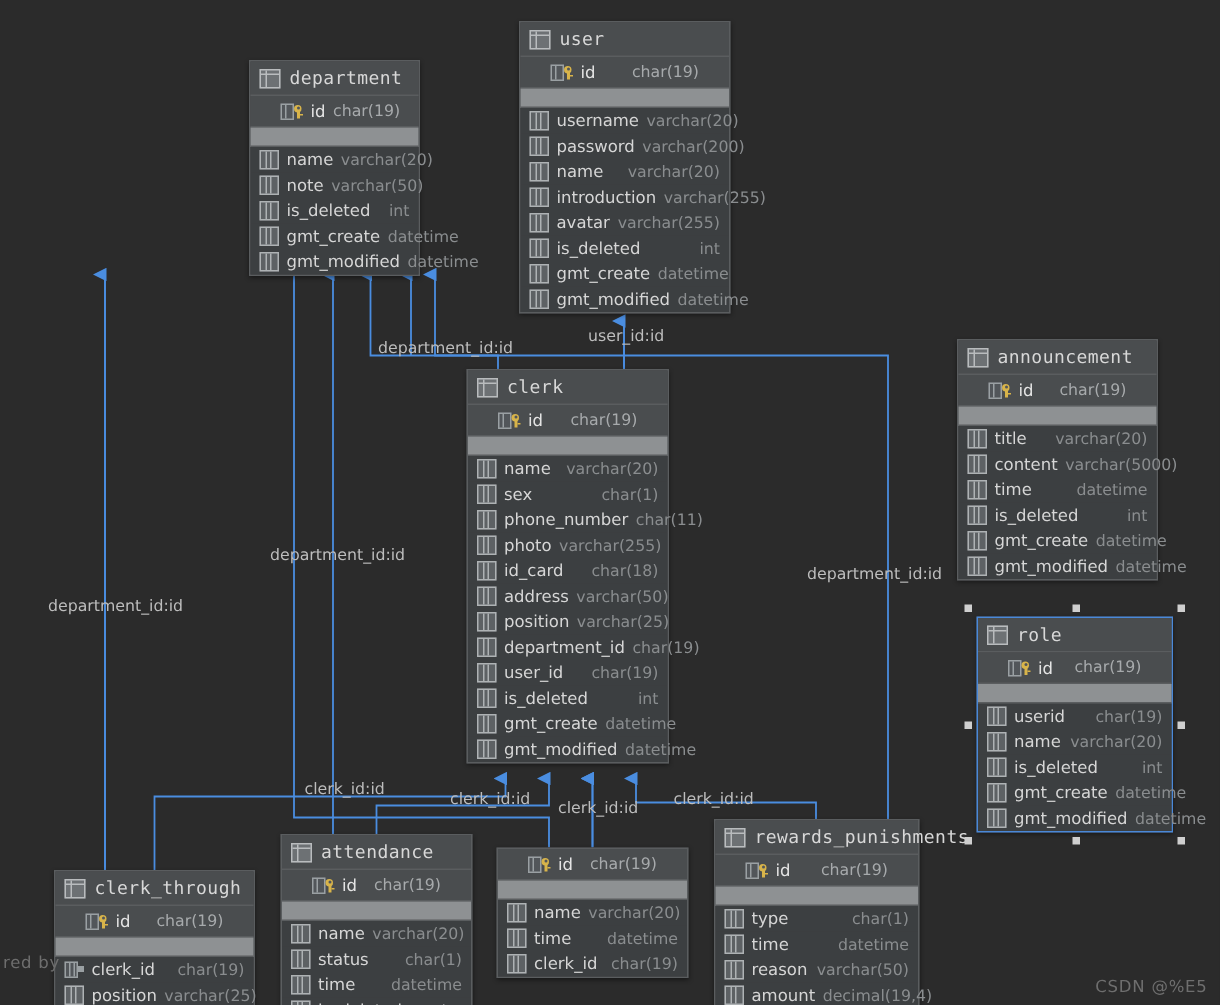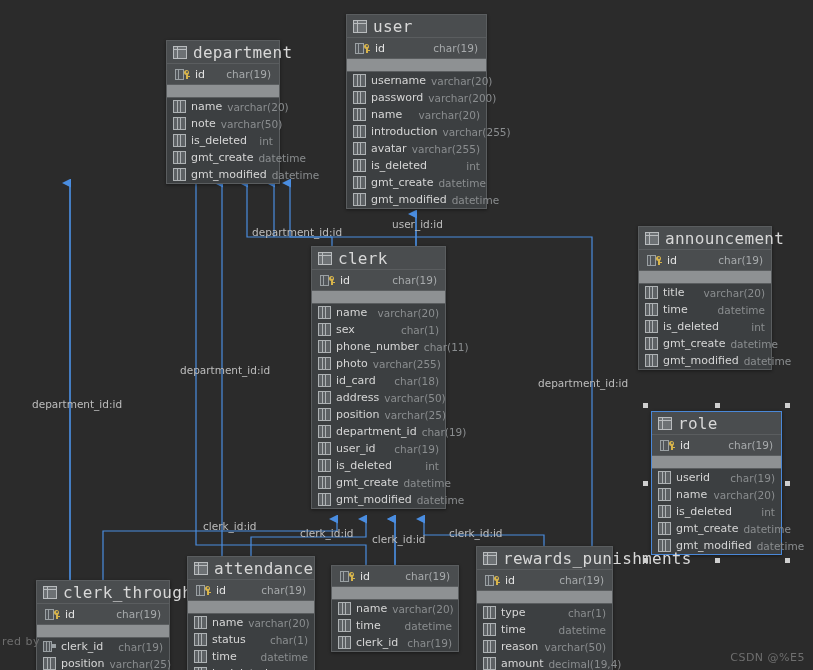--- a/index.html
+++ b/index.html
@@ -25,27 +25,27 @@
   .tbl-title{
     display:flex;align-items:center;
     height:22px;
     padding:0 6px;
     background:#4a4d4f;
     border-bottom:1px solid #5a5d5f;
     gap:6px;
   }
   .tbl-title .tname{
     font-family:"DejaVu Sans Mono","Liberation Mono",monospace;
-    font-size:16px;color:#d8d8d8;letter-spacing:.3px;
+    font-size:12px;color:#d8d8d8;letter-spacing:.3px;
     white-space:nowrap;
   }
 
   .pk-row{
     display:flex;align-items:center;
-    height:20px;padding:0 8px;gap:5px;
+    height:20px;padding:0 20px;gap:5px;
     background:#4a4d4f;
     border-bottom:1px solid #5a5d5f;
   }
   .sep-row{height:12px;background:#8e9193;border-bottom:1px solid #5a5d5f;}
 
   .col-row{
     display:flex;align-items:center;
     height:17px;padding:0 6px;gap:5px;
     background:#3c3f41;
   }
@@ -362,20 +362,25 @@
           <span class="ctype">char(19)</span>
         </div>
         <div class="sep-row"></div>
         <div class="col-row">
           <span class="ico ico-col"></span>
           <span class="cname">title</span>
           <span class="ctype">varchar(20)</span>
         </div>
         <div class="col-row">
           <span class="ico ico-col"></span>
+          <span class="cname">content</span>
+          <span class="ctype">varchar(5000)</span>
+        </div>
+        <div class="col-row">
+          <span class="ico ico-col"></span>
           <span class="cname">time</span>
           <span class="ctype">datetime</span>
         </div>
         <div class="col-row">
           <span class="ico ico-col"></span>
           <span class="cname">is_deleted</span>
           <span class="ctype">int</span>
         </div>
         <div class="col-row">
           <span class="ico ico-col"></span>

